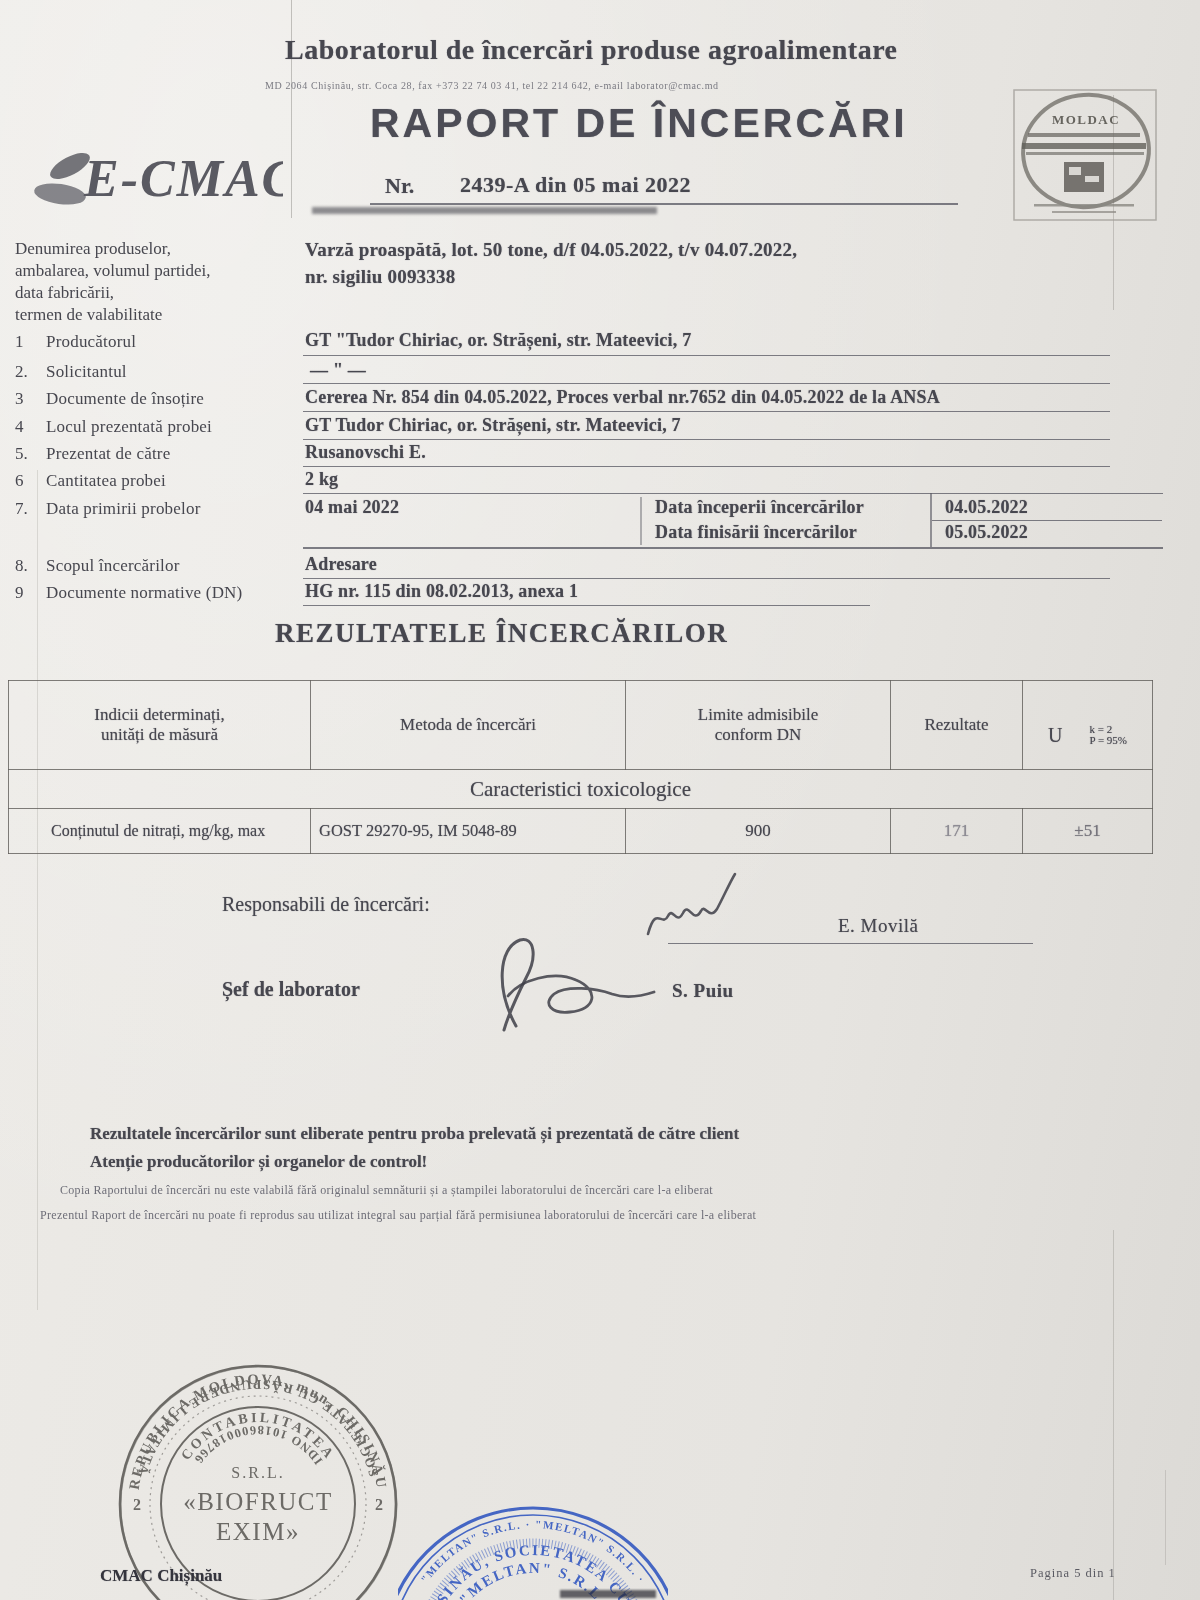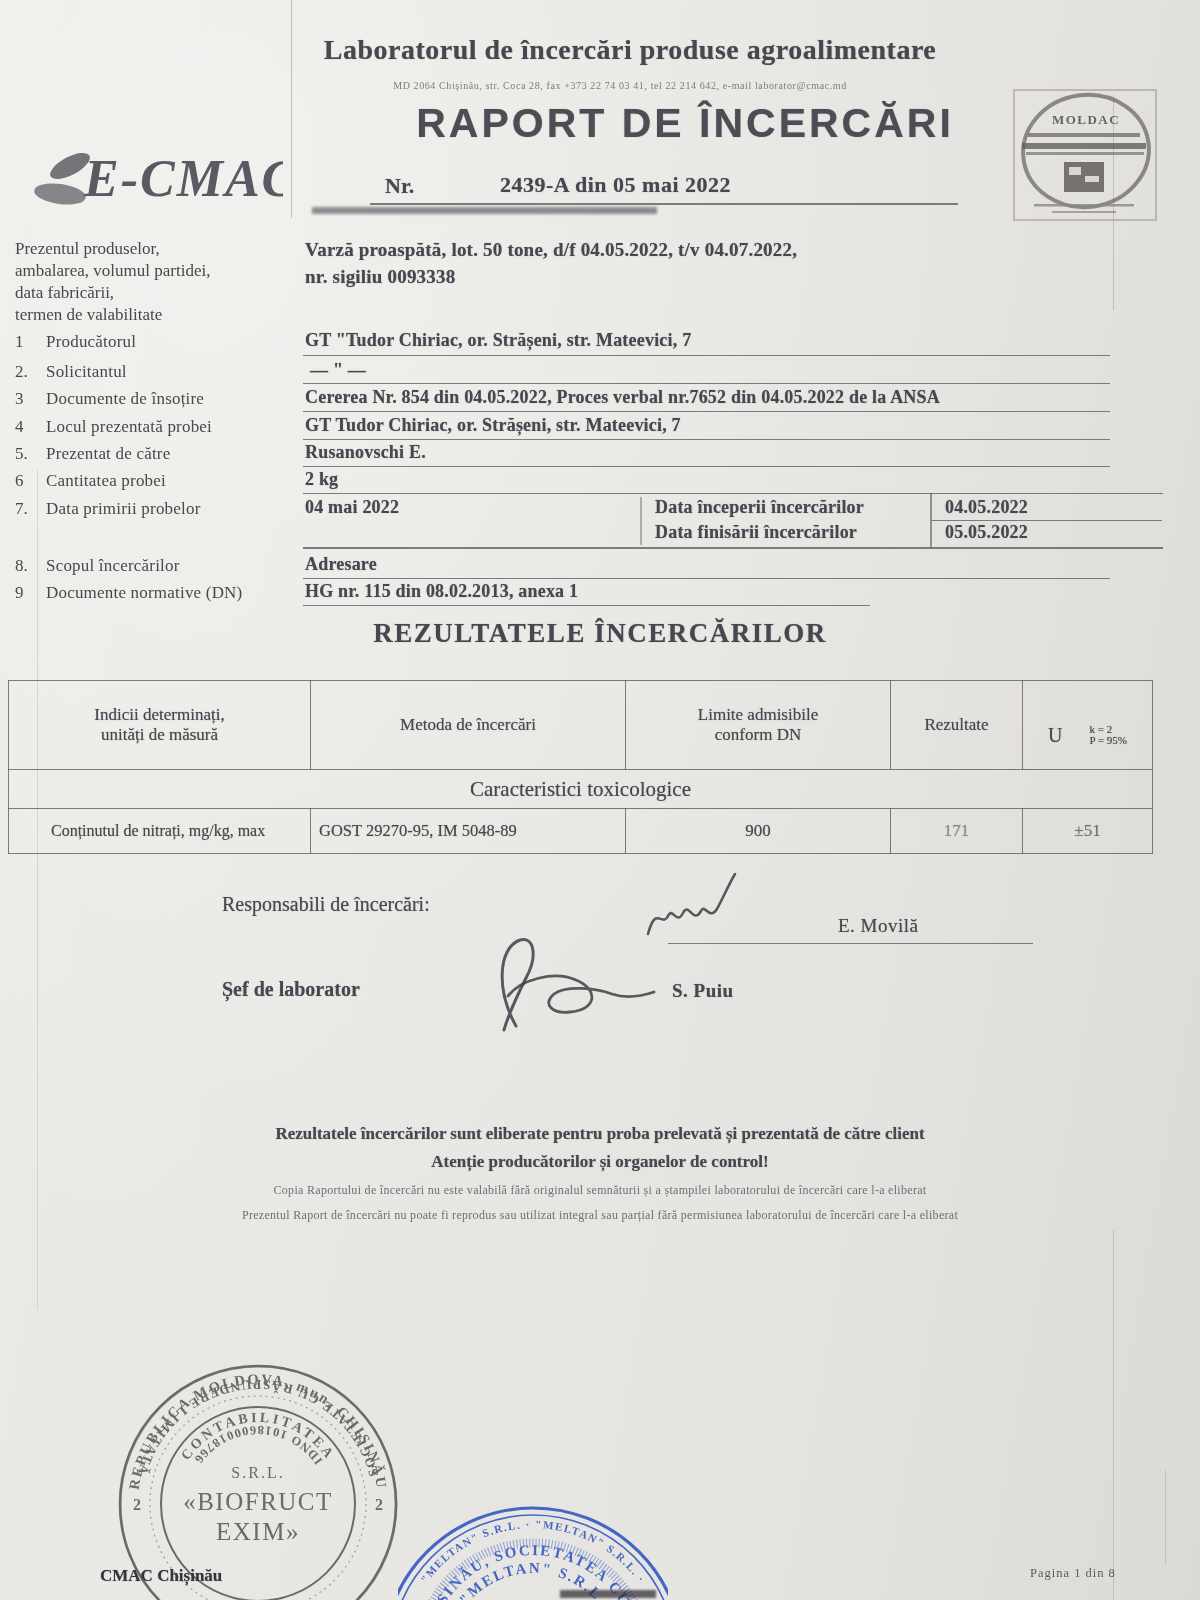--- a/index.html
+++ b/index.html
@@ -6,21 +6,21 @@
   #page{
     position:relative;width:1200px;height:1600px;overflow:hidden;
     background:
       radial-gradient(ellipse at 18% 12%, rgba(255,255,255,.35), rgba(255,255,255,0) 55%),
       linear-gradient(100deg,#edebe7 0%,#e9e7e3 38%,#e6e4e0 68%,#dcdad6 100%);
     font-family:"Liberation Serif", serif;color:#47474f;
   }
   .abs{position:absolute;}
   .ink{text-shadow:0 0 1px rgba(70,70,82,.55);}
   .soft{filter:blur(.3px);}
-  .center{text-align:center;}
+  .center{text-align:left;}
   .b{font-weight:bold;}
   .rule{border-bottom:1.6px solid rgba(86,86,96,.75);height:0;}
   .vline{width:1.5px;background:rgba(86,86,96,.6);}
   .crease{background:rgba(120,118,112,.4);width:1px;}
   .lblno{font-size:17px;}
   .lbl{font-size:17px;letter-spacing:.2px;text-align:center;}
   .val{font-size:18px;font-weight:bold;letter-spacing:.2px;}
   
   table.res{border-collapse:collapse;table-layout:fixed;width:1144px;}
   table.res td{border:1.6px solid rgba(96,94,90,.8);font-size:17px;text-align:center;
@@ -43,21 +43,21 @@
   <div class="abs crease" style="left:1113px;top:95px;height:215px;opacity:.8;"></div>
   <div class="abs crease" style="left:1113px;top:1230px;height:370px;opacity:.7;"></div>
   <div class="abs crease" style="left:37px;top:470px;height:840px;opacity:.5;"></div>
   <div class="abs crease" style="left:1165px;top:1470px;height:95px;opacity:.6;"></div>
 
   <div class="abs ink b center" style="left:285px;top:34px;width:690px;font-size:28px;letter-spacing:.5px;">Laboratorul de încercări produse agroalimentare</div>
   <div class="abs center" style="left:265px;top:80px;width:710px;font-size:10px;color:#7a7a82;letter-spacing:.6px;filter:blur(.45px);">MD 2064 Chișinău, str. Coca 28, fax +373 22 74 03 41, tel 22 214 642, e-mail laborator@cmac.md</div>
   <div class="abs ink b center" style="left:370px;top:100px;width:630px;font-size:41px;letter-spacing:3px;color:#4d4d56;font-family:'Liberation Sans',sans-serif;">RAPORT DE ÎNCERCĂRI</div>
 
   <div class="abs ink b" style="left:385px;top:173px;font-size:22px;">Nr.</div>
-  <div class="abs ink b" style="left:460px;top:172px;font-size:22px;letter-spacing:.5px;margin-left:40px;">2439-A din 05 mai 2022</div>
+  <div class="abs ink b" style="left:460px;top:172px;font-size:22px;letter-spacing:.5px;">2439-A din 05 mai 2022</div>
   <div class="abs rule" style="left:370px;top:203px;width:588px;border-bottom-width:2px;"></div>
   <div class="abs" style="left:312px;top:207px;width:345px;height:7px;background:rgba(58,58,66,.55);filter:blur(1.6px);"></div>
 
   <svg class="abs" style="left:18px;top:118px;" width="265" height="105" viewBox="0 0 265 105">
     <ellipse cx="52" cy="48" rx="22" ry="9" transform="rotate(-28 52 48)" fill="#5e5e64" opacity=".85"></ellipse>
     <ellipse cx="42" cy="76" rx="26" ry="10" transform="rotate(8 42 76)" fill="#6a6a70" opacity=".8"></ellipse>
     <text x="66" y="78" font-family="DejaVu Serif, serif" font-style="italic" font-weight="bold" font-size="52" fill="#5a5a62" letter-spacing="2">E-CMAC</text>
   </svg>
 
   <svg class="abs soft" style="left:1012px;top:88px;" width="150" height="140" viewBox="0 0 150 140">
@@ -68,21 +68,21 @@
     <rect x="10" y="55" width="124" height="6" fill="#62605a" opacity=".8"></rect>
     <rect x="14" y="64" width="118" height="3" fill="#6c6a64" opacity=".65"></rect>
     <rect x="52" y="74" width="40" height="30" fill="#5a5852" opacity=".8"></rect>
     <rect x="57" y="79" width="12" height="8" fill="#d8d6d2"></rect>
     <rect x="73" y="88" width="14" height="6" fill="#d8d6d2"></rect>
     <rect x="22" y="116" width="100" height="2.5" fill="#8a8882" opacity=".8"></rect>
     <rect x="40" y="123" width="64" height="2" fill="#8a8882" opacity=".7"></rect>
   </svg>
 
   <div class="abs" style="left:15px;top:238px;width:280px;font-size:17px;line-height:22px;">
-    <div>Prezentul produselor,</div>
+    <div>Denumirea produselor,</div>
     <div>ambalarea, volumul partidei,</div>
     <div>data fabricării,</div>
     <div>termen de valabilitate</div>
   </div>
   <div class="abs ink val" style="left:305px;top:236px;width:660px;font-size:19px;line-height:27px;">
     <div>Varză proaspătă, lot. 50 tone, d/f 04.05.2022, t/v 04.07.2022,</div>
     <div>nr. sigiliu 0093338</div>
   </div>
 
   <div class="abs lblno" style="left:15px;top:332px;">1</div>
@@ -237,15 +237,15 @@
       </text>
       <text font-size="15" font-weight="bold" fill="#2f55c0" letter-spacing="2">
         <textPath href="#bsName" startOffset="50%" text-anchor="middle">"MELTAN"   S.R.L.</textPath>
       </text>
     </g>
   </svg>
 
   <div class="abs" style="left:560px;top:1590px;width:96px;height:8px;background:rgba(40,40,48,.7);filter:blur(1.2px);"></div>
 
   <div class="abs ink b soft" style="left:100px;top:1566px;font-size:17px;color:#34343c;">CMAC Chișinău</div>
-  <div class="abs soft" style="left:1030px;top:1566px;font-size:12.5px;color:#5a5a62;letter-spacing:1px;">Pagina 1 din 8</div>
+  <div class="abs soft" style="left:1030px;top:1566px;font-size:12.5px;color:#5a5a62;letter-spacing:1px;">Pagina 5 din 1</div>
 
 </div>
 
 </body></html>

